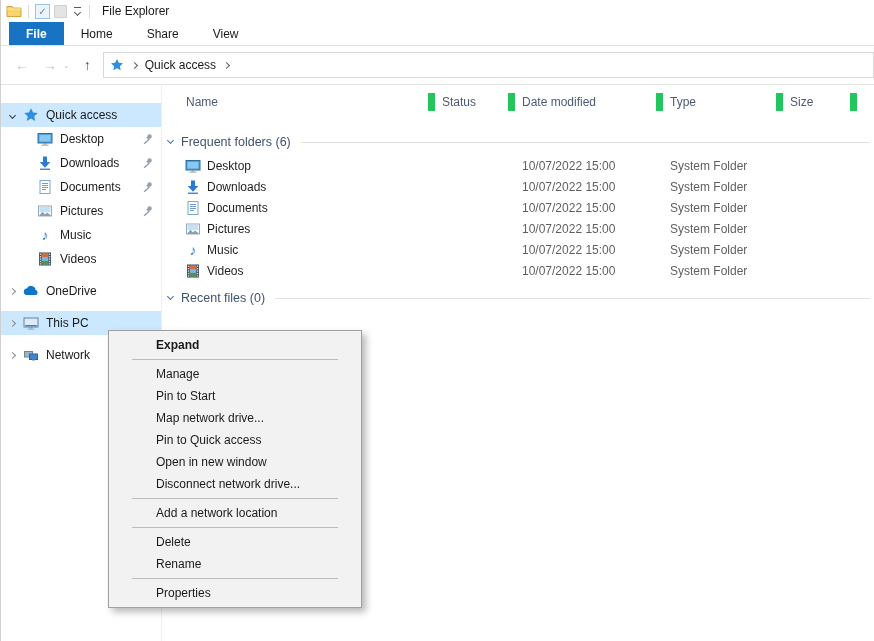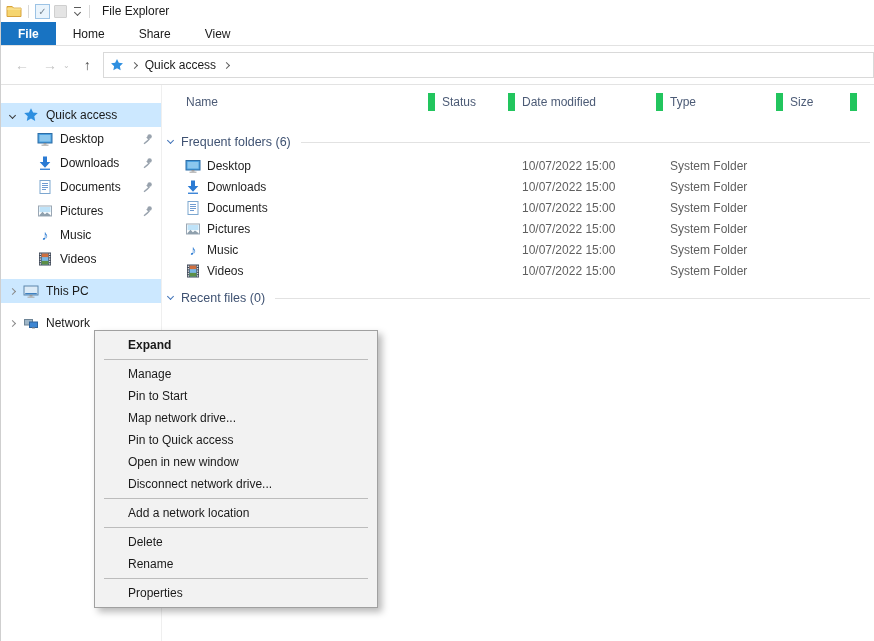--- a/index.html
+++ b/index.html
@@ -13,21 +13,21 @@
   .titlebar { height:22px; display:flex; align-items:center; padding-left:5px; }
   .qat-sep { width:1px; height:13px; background:#d9d9d9; margin:0 6px; }
   .icon16 { width:16px; height:16px; display:inline-block; flex:0 0 auto; }
   .qat-check { width:15px; height:15px; border:1px solid #9cc3e5; background:#eaf4fc;
     display:flex; align-items:center; justify-content:center; font-size:10px; color:#7a8794; margin-right:4px;}
   .qat-blank { width:13px; height:13px; border:1px solid #cfcfcf; background:#e4e4e4; margin-right:5px; border-radius:1px;}
   .qat-drop { display:flex; flex-direction:column; align-items:center; margin:0 2px; }
   .qat-drop .bar { width:7px; height:1px; background:#5a5a5a; margin-bottom:2px; }
   .title-text { margin-left:6px; color:#1a1a1a; }
   
-  .tabrow { height:24px; display:flex; align-items:stretch; border-bottom:1px solid #e2e2e2;text-align:right; }
+  .tabrow { height:24px; display:flex; align-items:stretch; padding-left:8px; border-bottom:1px solid #e2e2e2;text-align:right; }
   .tab { padding:0 17px; display:flex; align-items:center; cursor:default; }
   .tab-file { background:#1873c2; color:#fff; font-weight:bold; }
   
   .addrrow { height:39px; display:flex; align-items:center; border-bottom:1px solid #e3e3e3; }
   .navbtn { font-size:14px; color:#c3c3c3; margin-left:14px; line-height:1; }
   .navbtn.enabled { color:#4a4a4a; }
   .nav-chev-sm { font-size:8px; color:#c3c3c3; margin-left:6px; }
   .addrbox { flex:1; height:26px; margin-left:12px; border:1px solid #d9d9d9; background:#fff;
     display:flex; align-items:center; padding-left:6px; }
   .chev { display:inline-block; width:5px; height:5px; border-right:1.3px solid #5f5f5f; border-bottom:1.3px solid #5f5f5f; }
@@ -56,22 +56,22 @@
   .group-hdr { display:flex; align-items:center; height:20px; margin:15px 4px 3px 6px; color:#3f5272; font-size:12.5px; }
   .group-hdr .chev { border-color:#4073b8; margin-top:-3px; }
   .group-hdr .glabel { margin-left:8px; white-space:nowrap; }
   .group-hdr .gline { flex:1; height:1px; background:#e2e2e2; margin-left:10px; }
   .frow { height:21px; align-items:center; }
   .frow .name { display:flex; align-items:center; padding-left:23px; color:#1f1f1f; }
   .frow .name .flabel { margin-left:6px; }
   .frow .sub { padding-left:7px; color:#5f5f5f; }
   .note-ic { color:#2a7ad2; font-size:14px; width:16px; text-align:center; line-height:16px; }
   
-  .ctxmenu { position:absolute; left:93px; top:330px; width:284px; background:#f2f2f2;
-    border:1px solid #a0a0a0; box-shadow:4px 4px 7px rgba(0,0,0,.28); padding:3px 0; z-index:20; }
+  .ctxmenu { position:absolute; left:107px; top:330px; width:254px; background:#f2f2f2;
+    border:1px solid #a0a0a0; box-shadow:4px 4px 7px rgba(0,0,0,.28); padding:3px 14px; z-index:20; }
   .mi { height:22px; line-height:22px; padding-left:33px; cursor:default; white-space:nowrap; }
   .mi.bold { font-weight:bold; }
   .msep { height:1px; background:#bcbcbc; margin:3px 9px; }
 </style>
 </head>
 <body>
 
 <svg width="0" height="0" style="position:absolute">
   <defs>
     <g id="ic-folder">
@@ -226,20 +226,29 @@
       </div>
       <div class="srow child">
         <span class="note-ic">♪</span>
         <span class="slabel">Music</span>
       </div>
       <div class="srow child">
         <svg class="icon16" viewBox="0 0 16 16">
             <use href="#ic-film"></use>
           </svg>
         <span class="slabel">Videos</span>
+      </div>
+      <div class="srow toplevel-gap">
+        <span class="chevbox">
+            <span class="chev chev-r"></span>
+          </span>
+        <svg class="icon16" viewBox="0 0 16 16">
+            <use href="#ic-cloud"></use>
+          </svg>
+        <span class="slabel">OneDrive</span>
       </div>
       <div class="srow toplevel-gap selected">
         <span class="chevbox">
             <span class="chev chev-r"></span>
           </span>
         <svg class="icon16" viewBox="0 0 16 16">
             <use href="#ic-monitor-pc"></use>
           </svg>
         <span class="slabel">This PC</span>
       </div>

